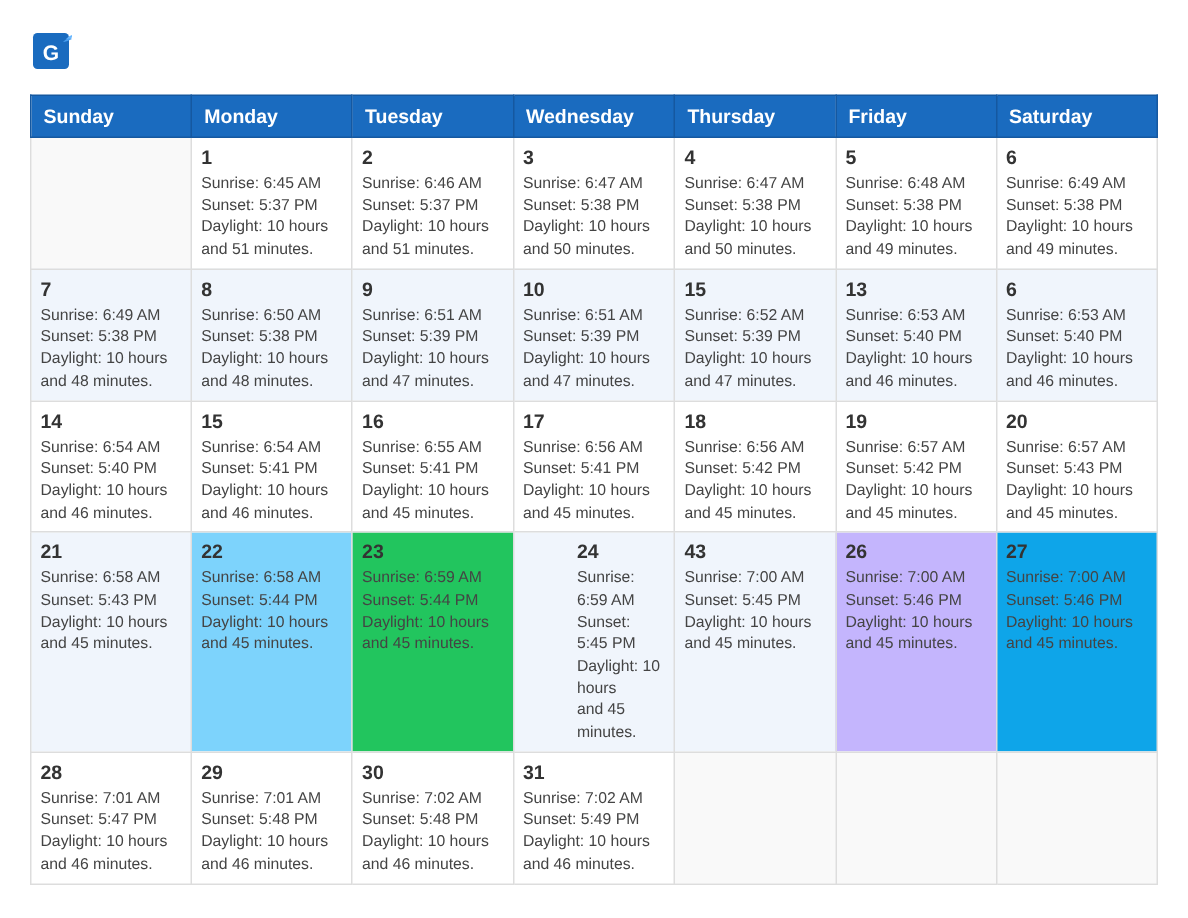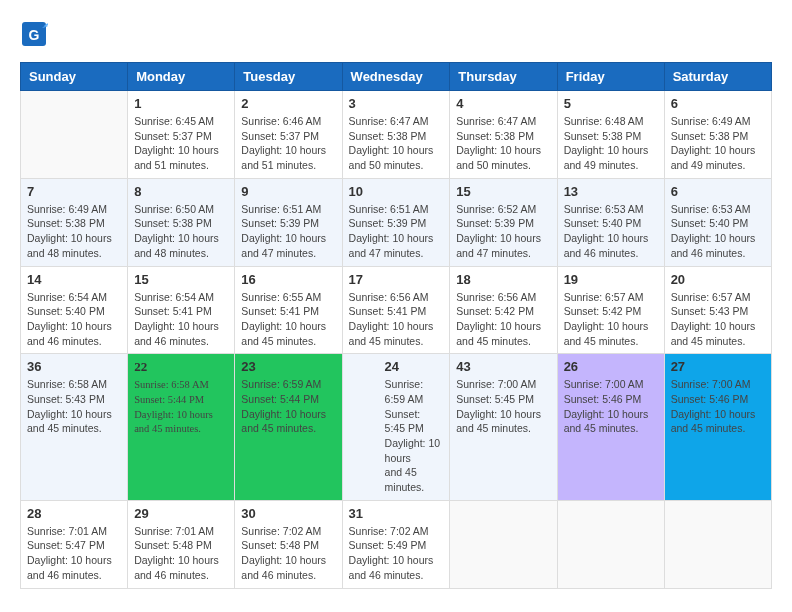--- a/index.html
+++ b/index.html
@@ -207,24 +207,24 @@
           <div class="day-number">19</div>
           <div class="day-info">Sunrise: 6:57 AM<br>Sunset: 5:42 PM<br>Daylight: 10 hours<br>and 45 minutes.</div>
         </td>
         <td>
           <div class="day-number">20</div>
           <div class="day-info">Sunrise: 6:57 AM<br>Sunset: 5:43 PM<br>Daylight: 10 hours<br>and 45 minutes.</div>
         </td>
       </tr>
       <tr>
         <td style="background: rgb(240, 245, 252);">
-          <div class="day-number">36</div>
+          <div class="day-number">21</div>
           <div class="day-info">Sunrise: 6:58 AM<br>Sunset: 5:43 PM<br>Daylight: 10 hours<br>and 45 minutes.</div>
         </td>
-        <td style="background: #22c55e; font-family: Liberation Serif, serif;">
+        <td style="background: #7dd3fc;">
           <div class="day-number">22</div>
           <div class="day-info">Sunrise: 6:58 AM<br>Sunset: 5:44 PM<br>Daylight: 10 hours<br>and 45 minutes.</div>
         </td>
         <td style="background: #22c55e;">
           <div class="day-number">23</div>
           <div class="day-info">Sunrise: 6:59 AM<br>Sunset: 5:44 PM<br>Daylight: 10 hours<br>and 45 minutes.</div>
         </td>
         <td style="background: rgb(240, 245, 252); padding-left: 42px;">
           <div class="day-number">24</div>
           <div class="day-info">Sunrise: 6:59 AM<br>Sunset: 5:45 PM<br>Daylight: 10 hours<br>and 45 minutes.</div>

